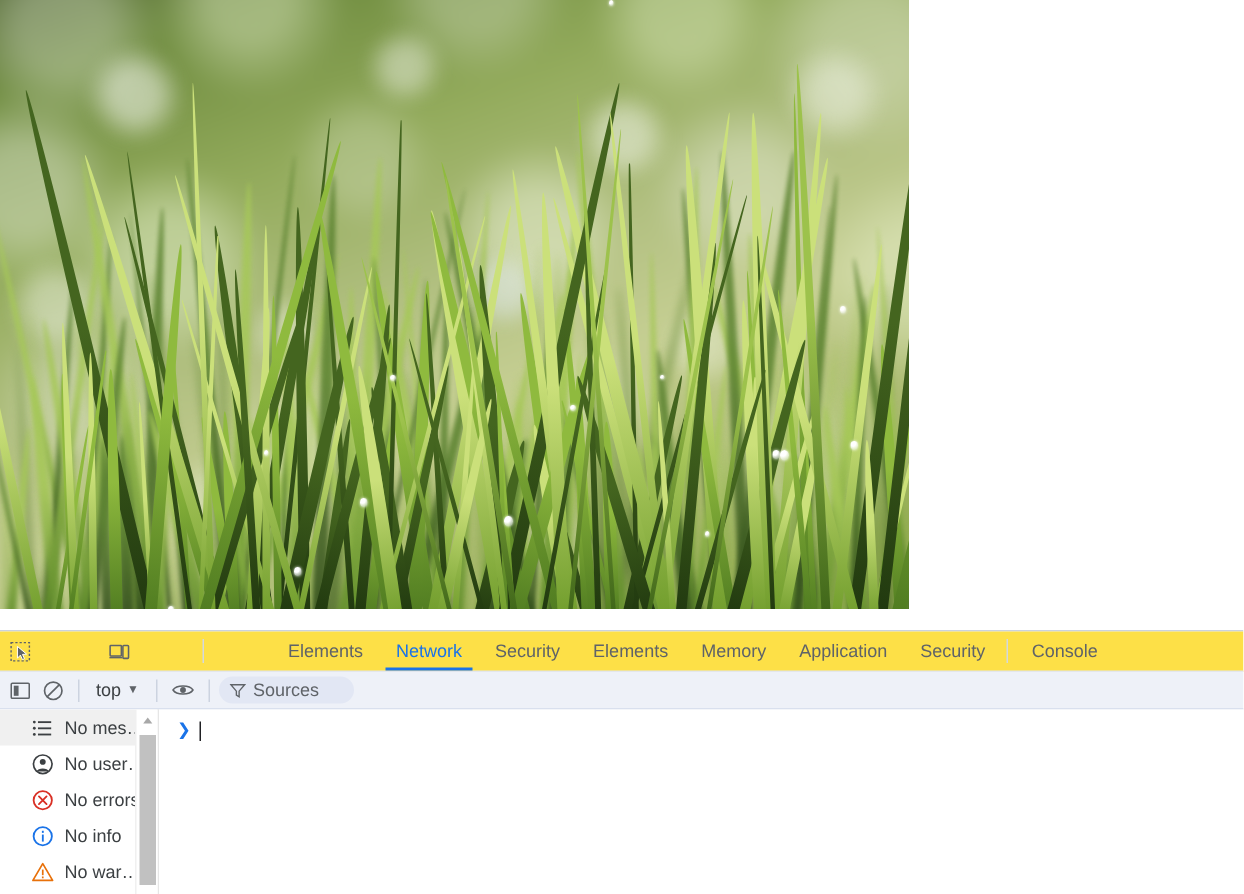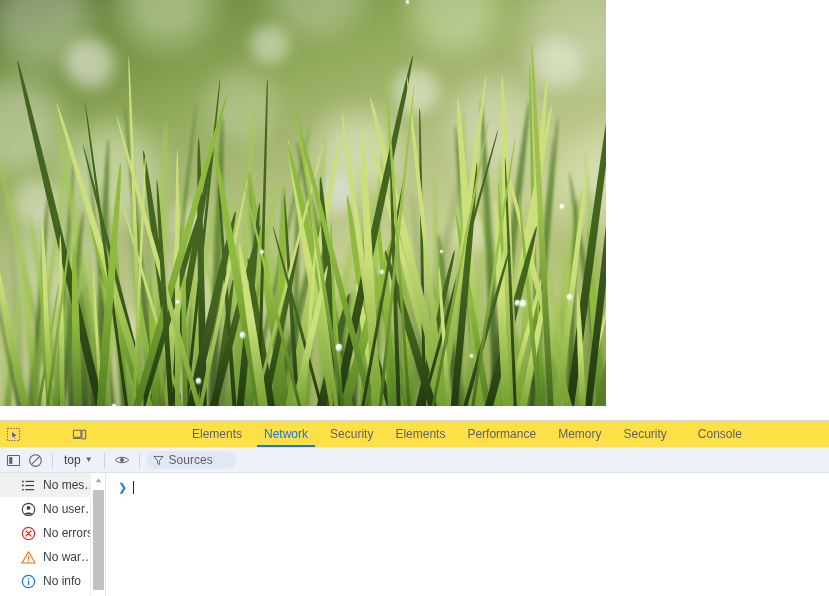--- a/index.html
+++ b/index.html
@@ -518,22 +518,22 @@
           <rect x="1" y="11.6" width="9" height="1.1" fill="#5f6368"></rect>
           <rect x="10.6" y="3.5" width="4" height="9.2" rx="0.6" fill="none" stroke="#5f6368" stroke-width="1.1"></rect>
         </svg>
       </div>
       <div class="tb-sep"></div>
       <div id="tabs-container" style="display:flex;align-items:center;">
           <div class="tab">Elements</div>
           <div class="tab active">Network</div>
           <div class="tab">Security</div>
           <div class="tab">Elements</div>
-          <div class="tab">Performance</div>
           <div class="tab">Memory</div>
+          <div class="tab">Application</div>
           <div class="tab">Security</div>
           <div class="tb-sep"></div>
           <div class="tab">Console</div>
         </div>
     </div>
 
     <div id="console-toolbar">
       <div class="ctbtn">
         <svg width="15" height="15" viewBox="0 0 16 16">
           <rect x="1.6" y="2.6" width="12.8" height="10.8" rx="0.8" fill="none" stroke="#5f6368" stroke-width="1.1"></rect>
@@ -601,36 +601,36 @@
                 <svg width="15" height="15" viewBox="0 0 16 16">
                   <circle cx="8" cy="8" r="6.5" fill="none" stroke="#d93025" stroke-width="1.3"></circle>
                   <path d="M5.3 5.3 L10.7 10.7 M10.7 5.3 L5.3 10.7" stroke="#d93025" stroke-width="1.3" stroke-linecap="round"></path>
                 </svg>
               </span>
               <span class="side-label">No errors</span>
             </div>
             <div class="side-row">
               <span class="ico">
                 <svg width="15" height="15" viewBox="0 0 16 16">
+                  <circle cx="8" cy="8" r="6.5" fill="none" stroke="#1a73e8" stroke-width="1.3"></circle>
+                  <rect x="7.4" y="6.8" width="1.3" height="5" fill="#1a73e8"></rect>
+                  <rect x="7.4" y="4.1" width="1.3" height="1.5" fill="#1a73e8"></rect>
+                </svg>
+              </span>
+              <span class="side-label">No info</span>
+            </div>
+            <div class="side-row">
+              <span class="ico">
+                <svg width="15" height="15" viewBox="0 0 16 16">
                   <path d="M8 1.9 L15 13.8 H1 Z" fill="none" stroke="#e8710a" stroke-width="1.2" stroke-linejoin="round"></path>
                   <rect x="7.4" y="6.1" width="1.2" height="4" fill="#e8710a"></rect>
                   <rect x="7.4" y="11" width="1.2" height="1.3" fill="#e8710a"></rect>
                 </svg>
               </span>
               <span class="side-label">No war…</span>
-            </div>
-            <div class="side-row">
-              <span class="ico">
-                <svg width="15" height="15" viewBox="0 0 16 16">
-                  <circle cx="8" cy="8" r="6.5" fill="none" stroke="#1a73e8" stroke-width="1.3"></circle>
-                  <rect x="7.4" y="6.8" width="1.3" height="5" fill="#1a73e8"></rect>
-                  <rect x="7.4" y="4.1" width="1.3" height="1.5" fill="#1a73e8"></rect>
-                </svg>
-              </span>
-              <span class="side-label">No info</span>
             </div>
           </div>
         <div id="side-scroll">
           <div class="sb-up">
             <svg width="9" height="9" viewBox="0 0 10 10">
               <path d="M5 2.6 L8.4 7 H1.6 Z" fill="#a8a8a8"></path>
             </svg>
           </div>
           <div class="sb-thumb"></div>
         </div>

